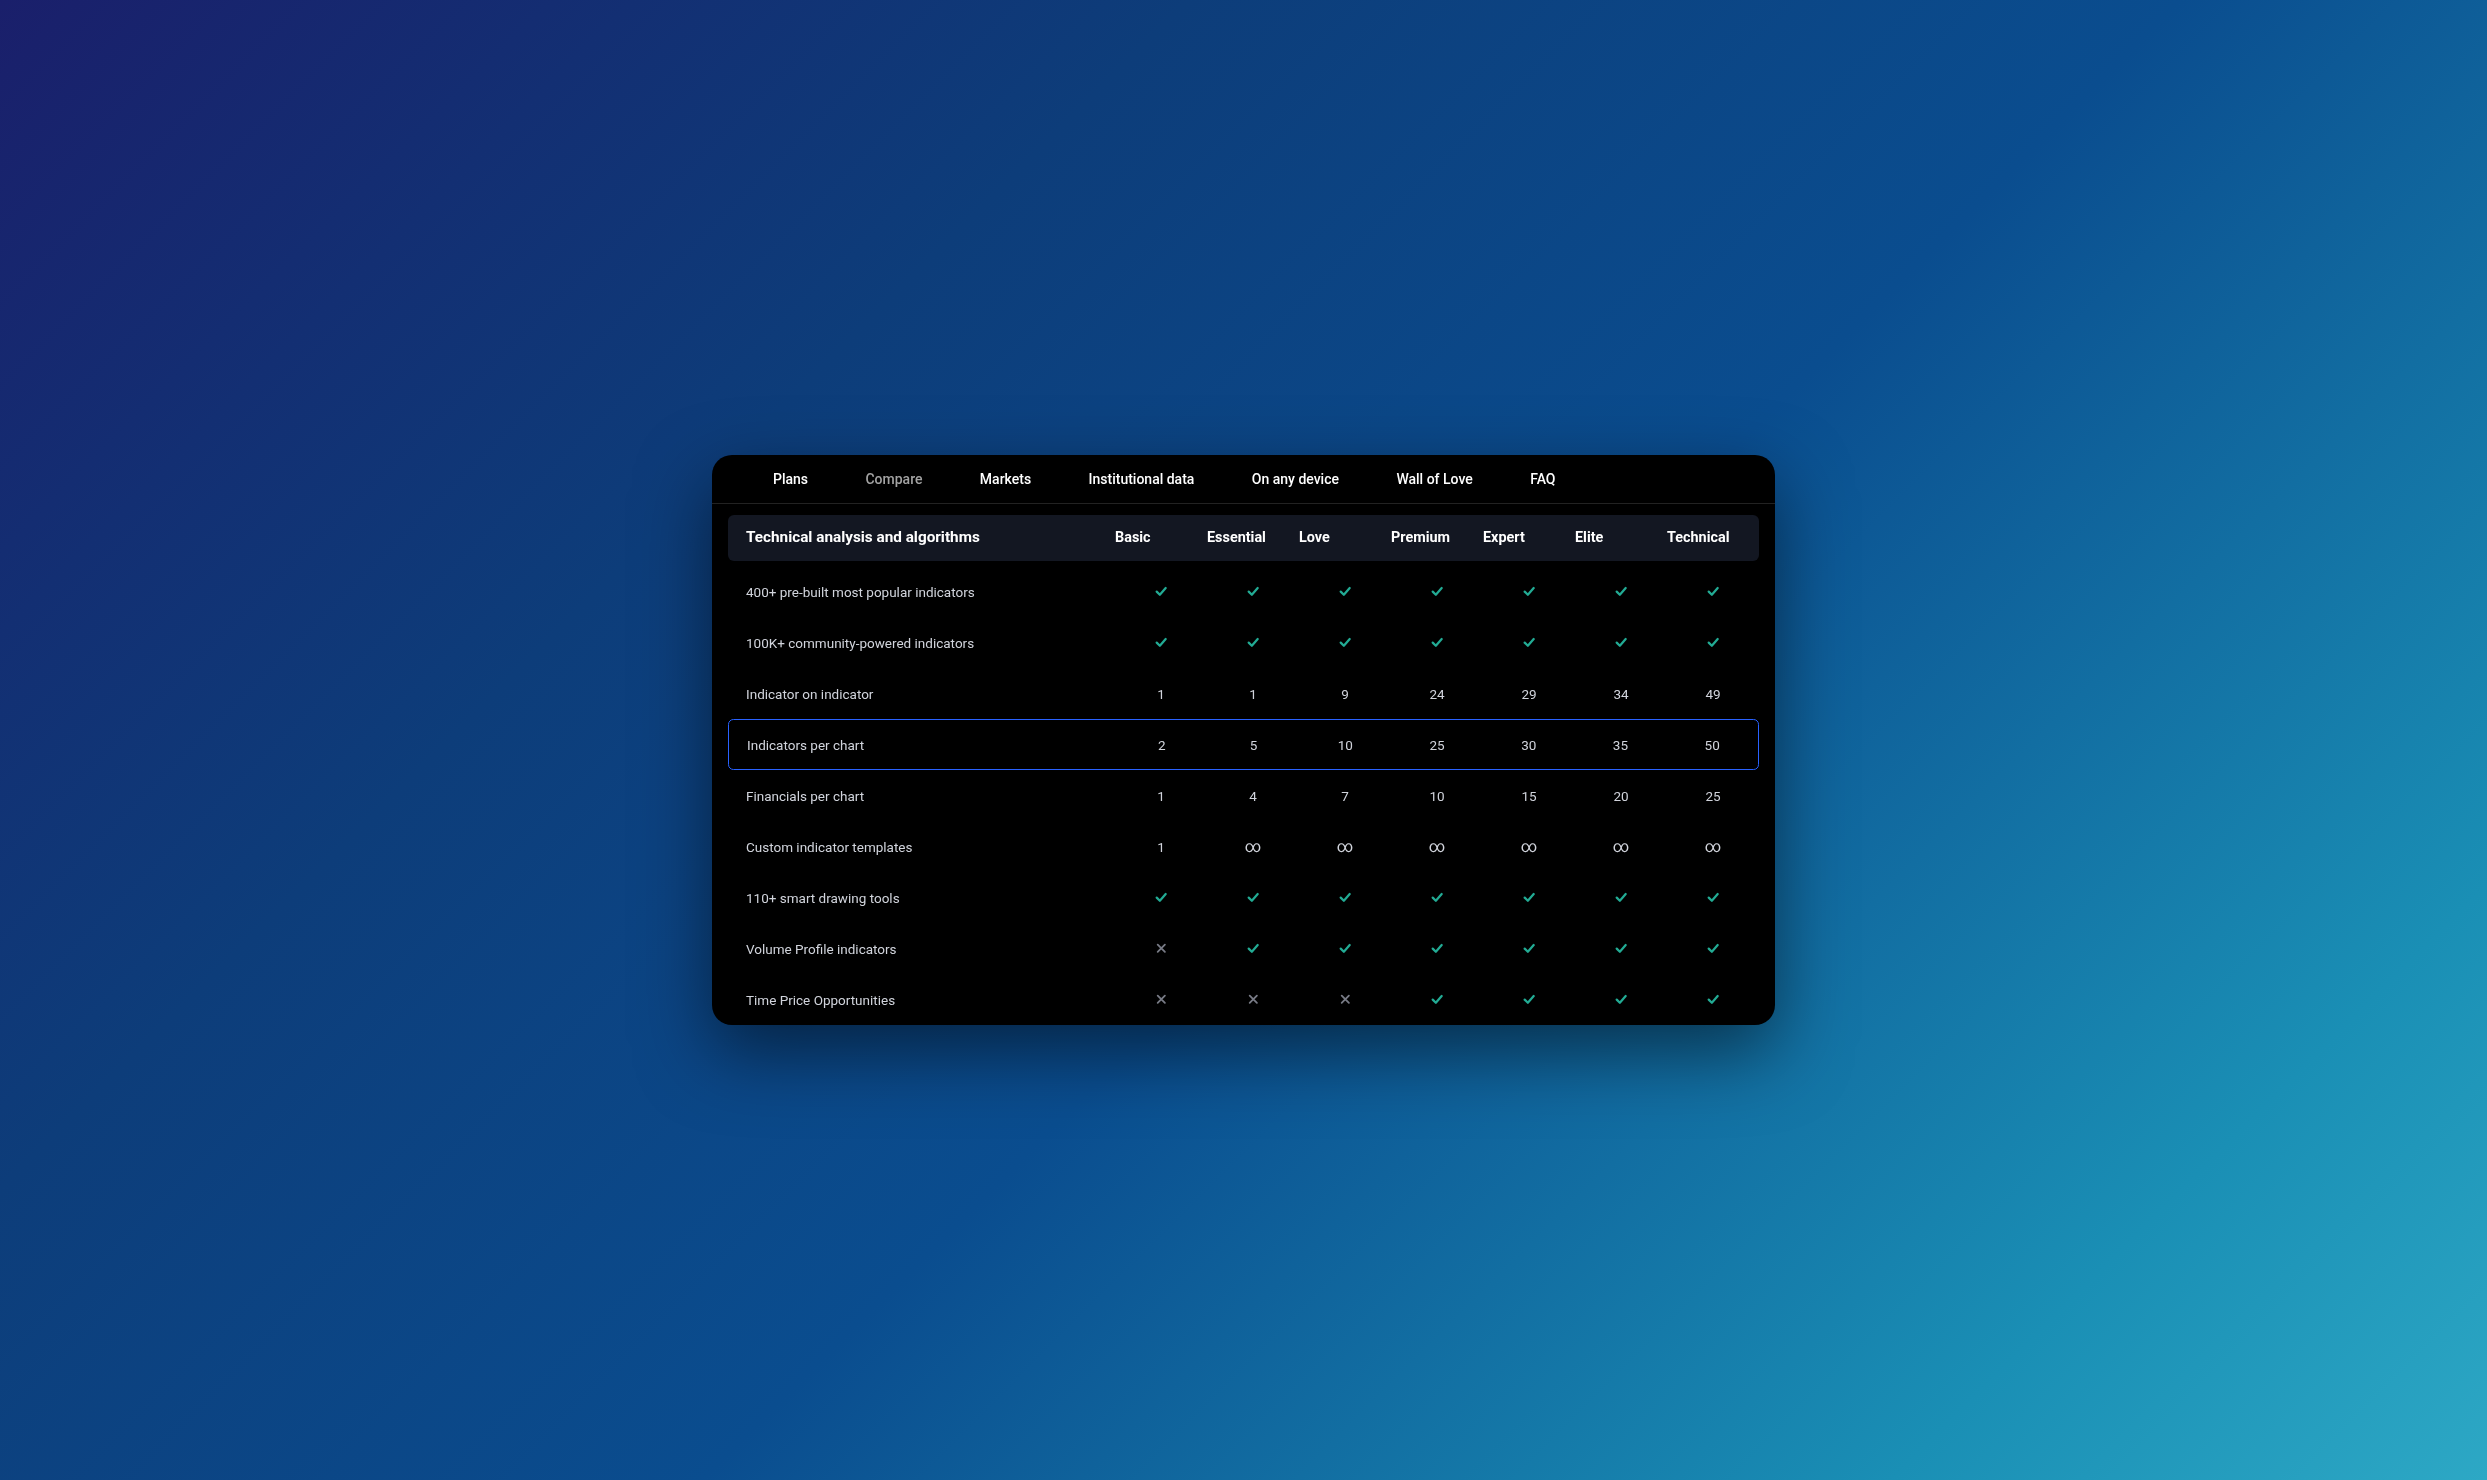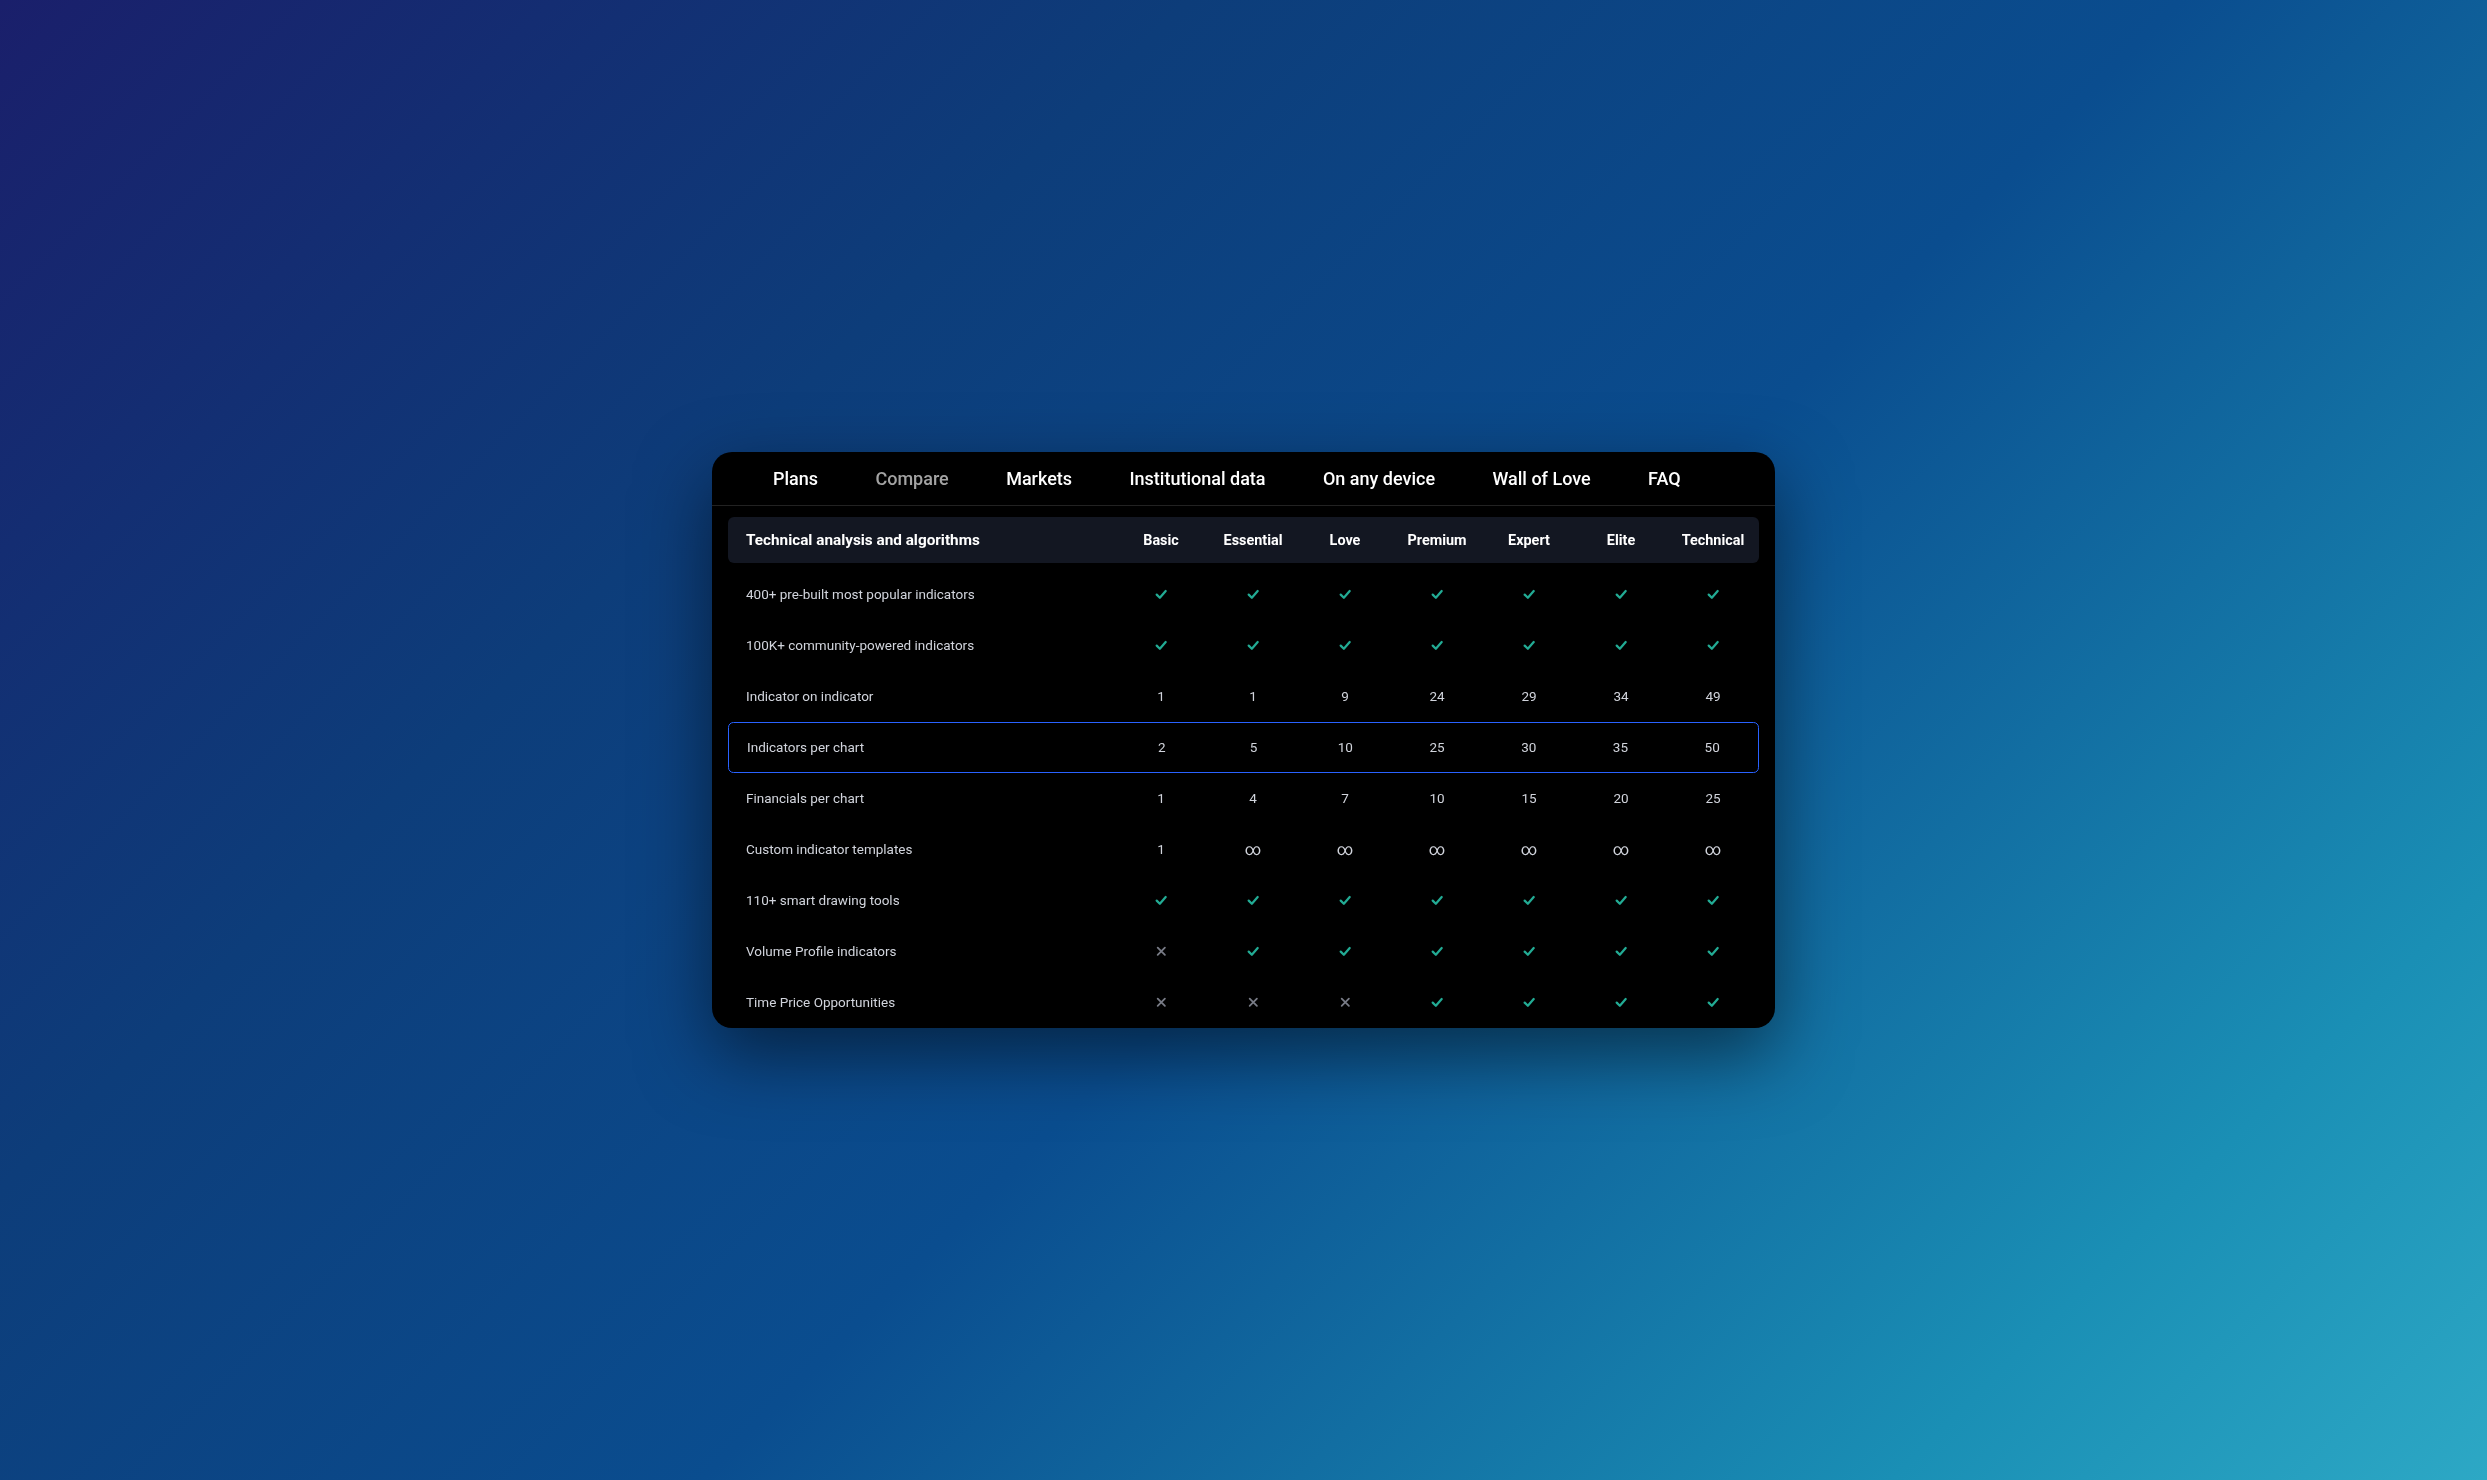--- a/index.html
+++ b/index.html
@@ -21,21 +21,21 @@
     box-shadow: 0 27px 72px rgba(0,0,0,0.5);
   }
   .nav {
     display: flex;
     gap: 23.4px;
     padding: 16px 27px;
     border-bottom: 0.9px solid #222;
   }
   .nav-item {
     color: #fff;
-    font-size: 18px;
+    font-size: 14px;
     font-weight: 500;
     cursor: pointer;
     padding-left: 34px;
   }
   .nav-item.active { color: #a3a3a3; }
   .content { padding: 10.8px 16px 0 16px; }
   .header-row {
     display: flex;
     align-items: center;
     background: #131722;
@@ -47,21 +47,20 @@
     flex: 0 0 387px;
     padding-left: 18px;
     color: #fff;
     font-size: 15.3px;
     font-weight: 700;
     line-height: 1.35;
   }
   .header-cols { flex: 1; display: flex; }
   .header-col {
     flex: 1;
-    text-align: center;
     color: #fff;
     font-size: 14.4px;
     font-weight: 700;
   }
   .row {
     display: flex;
     align-items: center;
     min-height: 51px;
     border-radius: 5.4px;
     text-decoration: underline;

